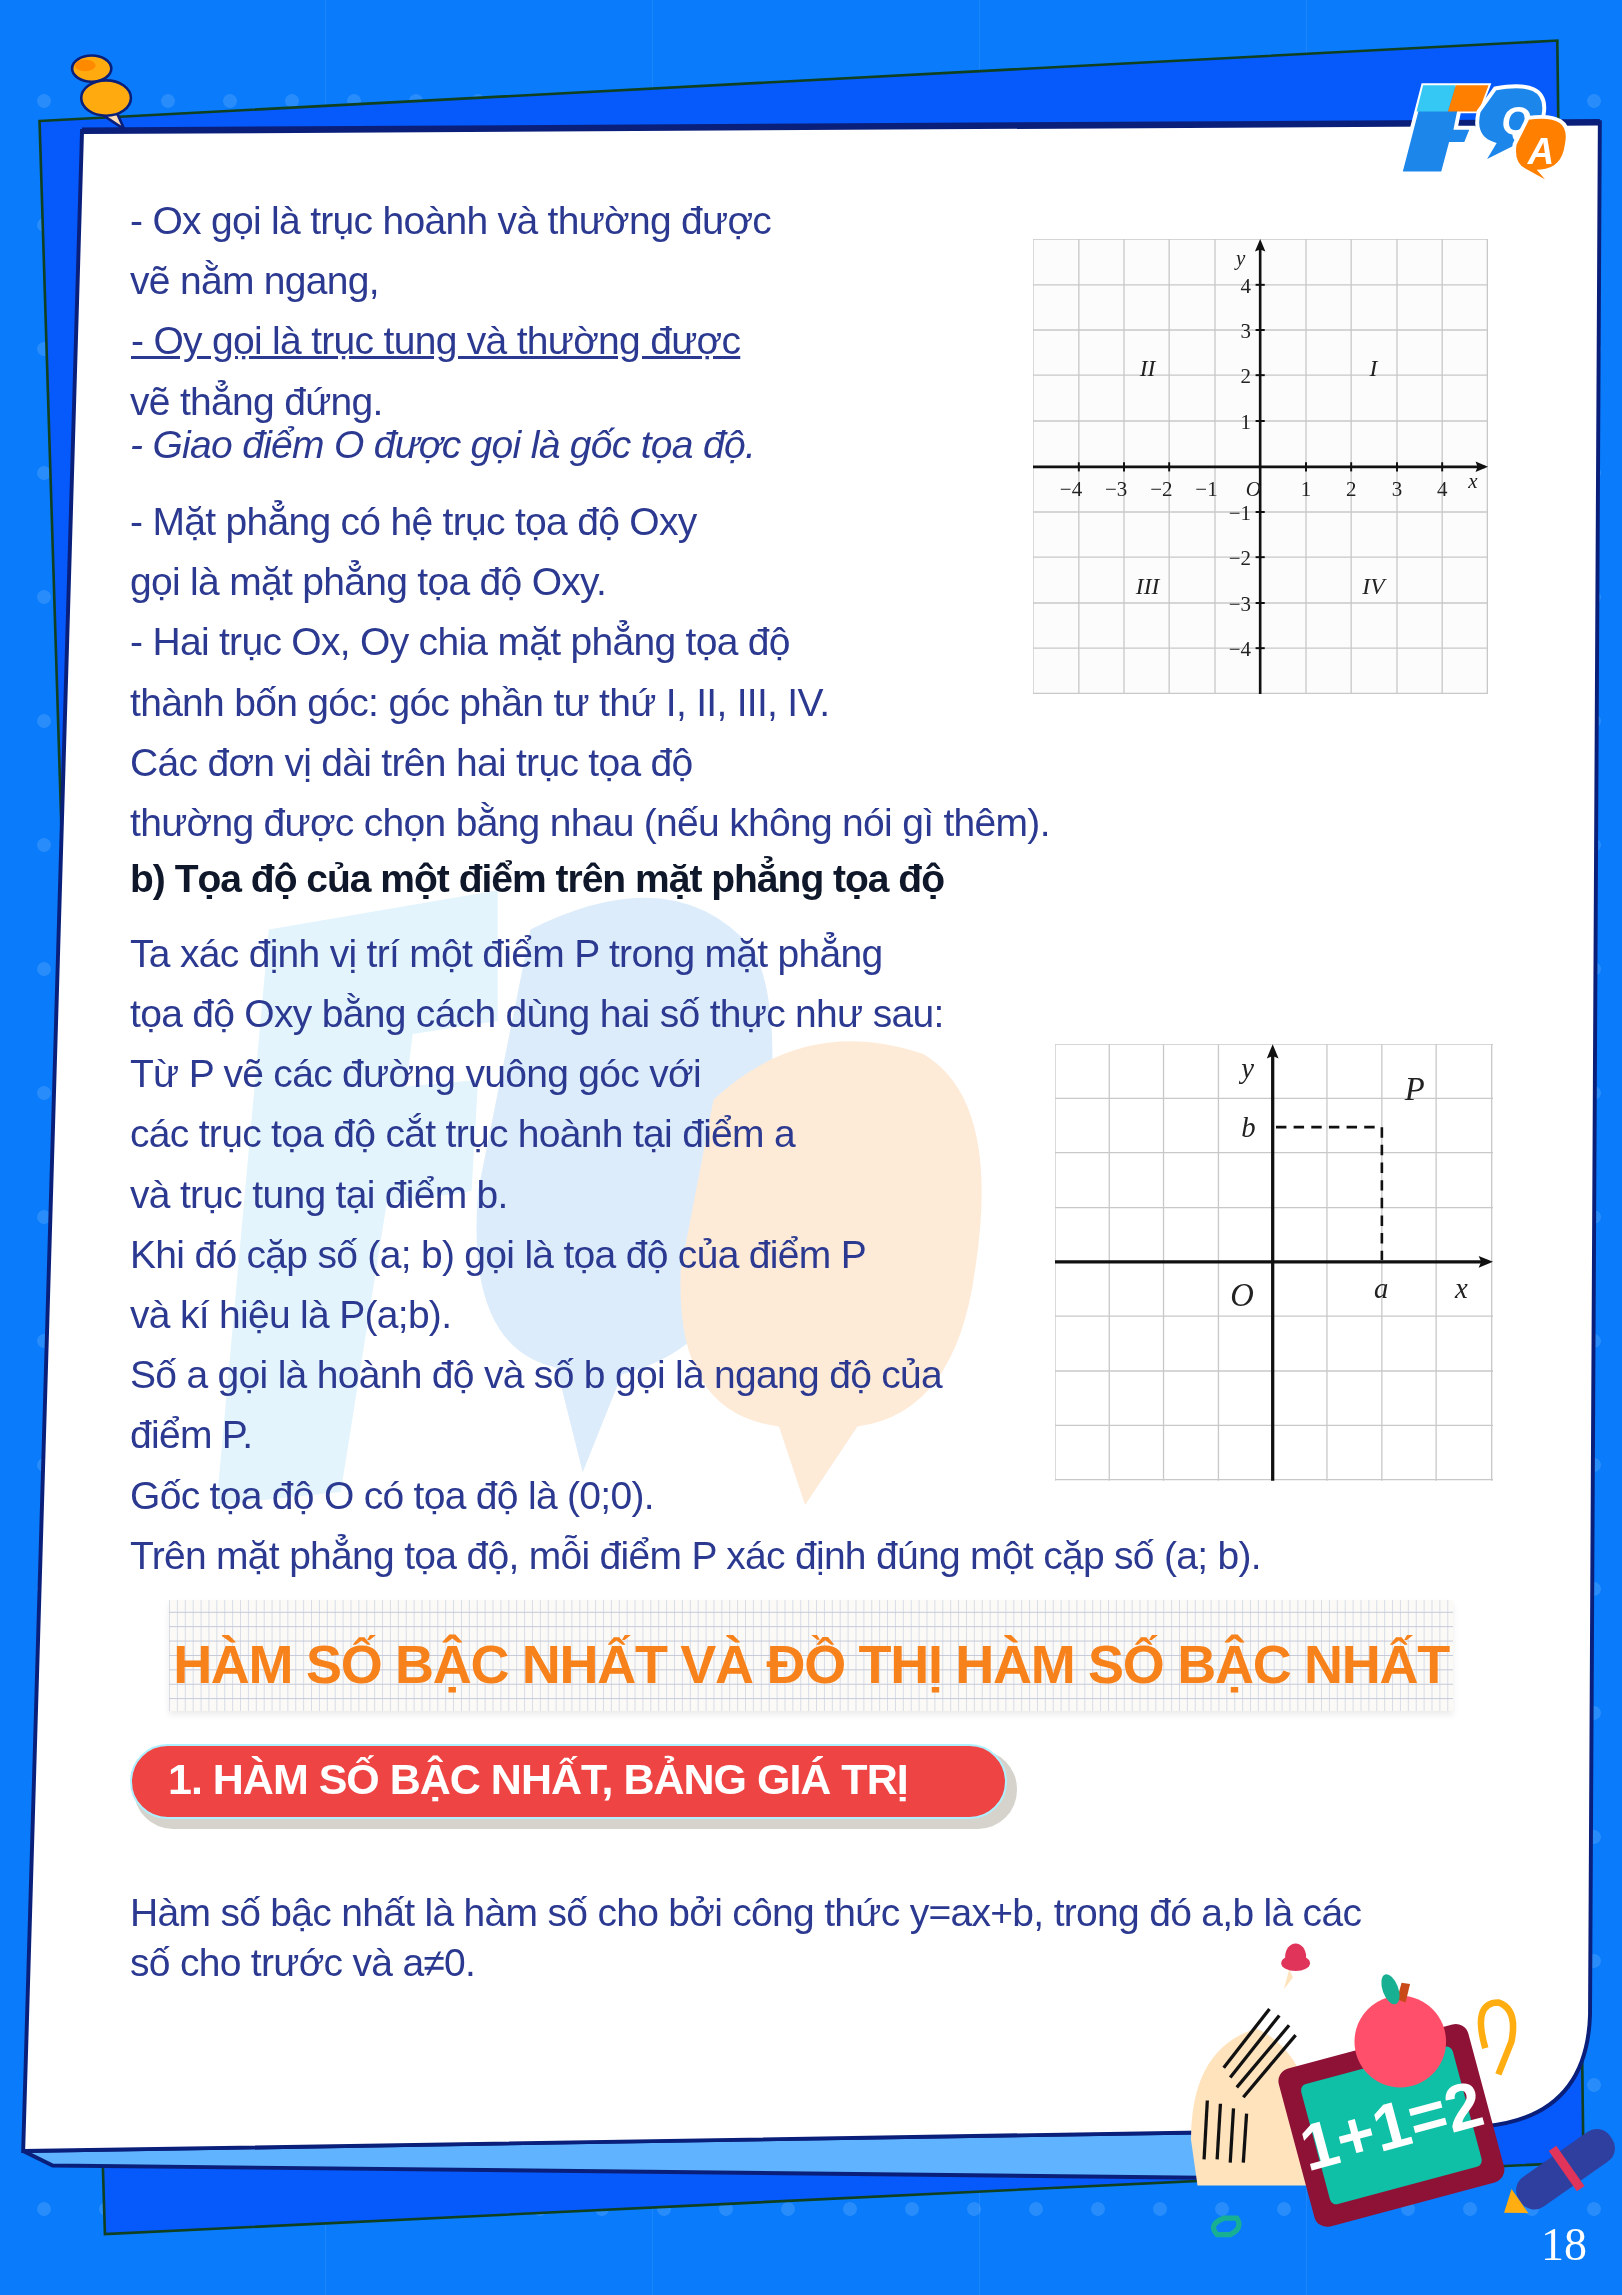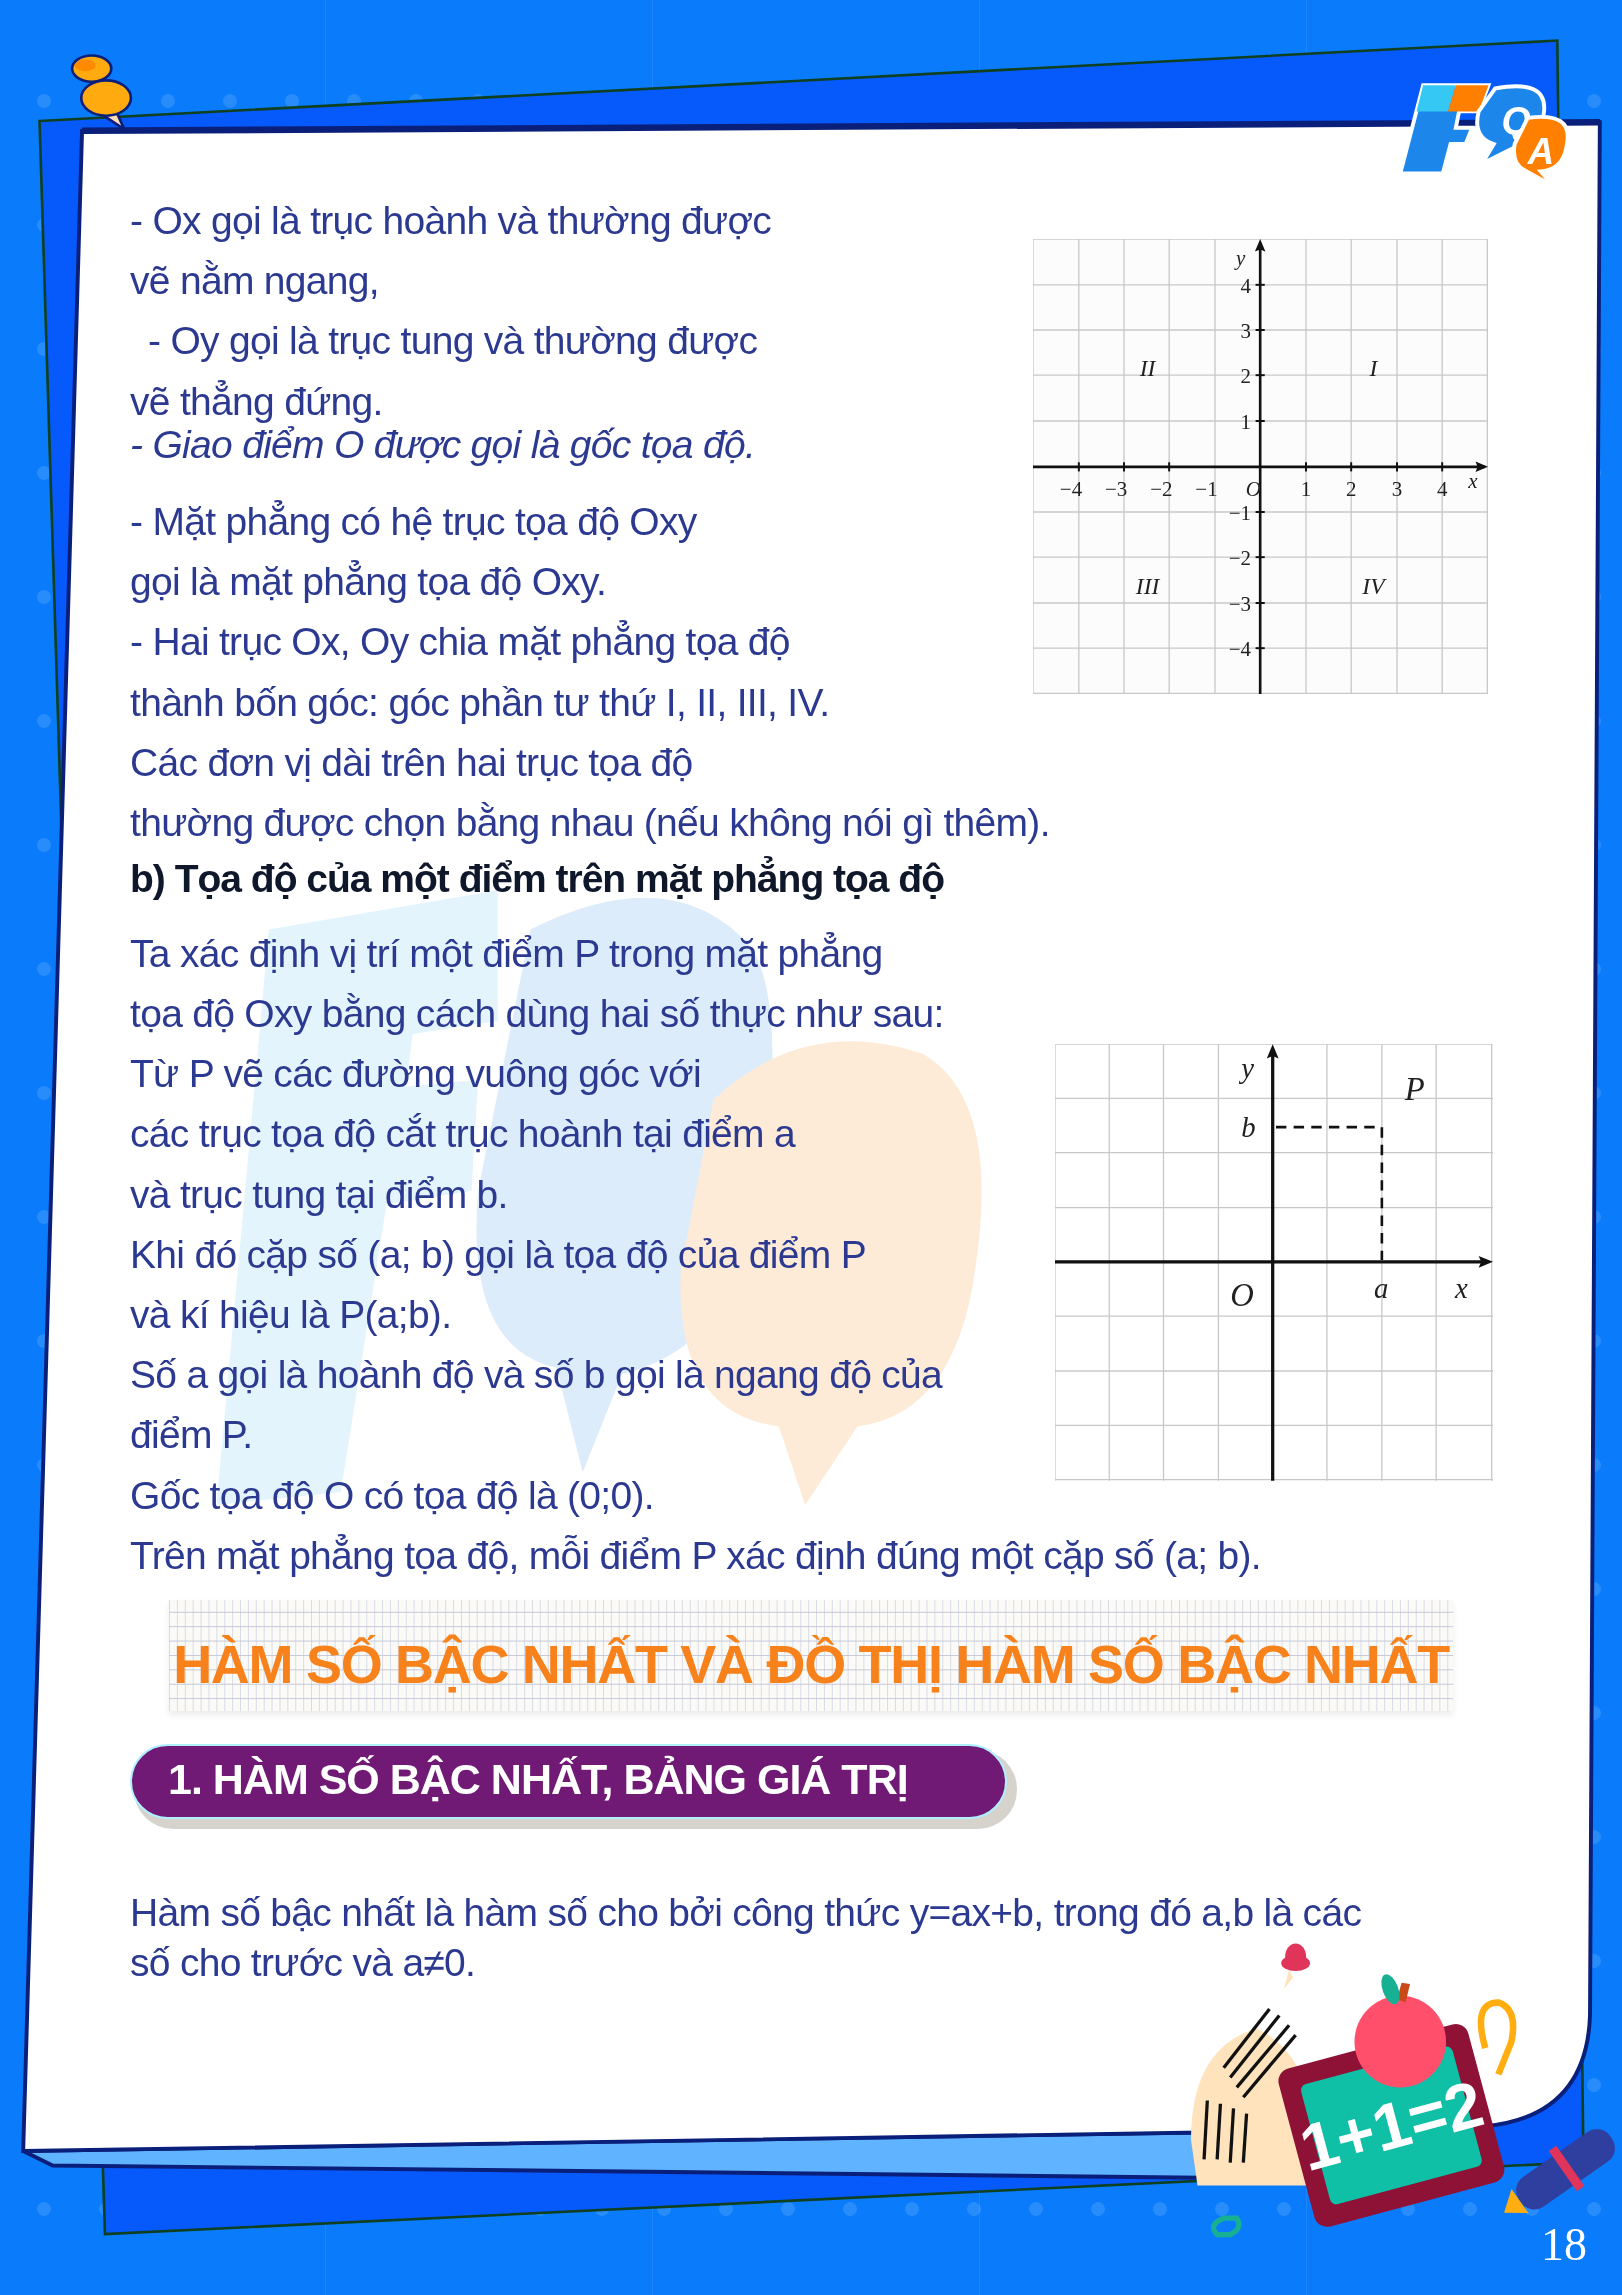--- a/index.html
+++ b/index.html
@@ -50,21 +50,21 @@
     color:#f7821b; font-size:54px; font-weight:bold;
     font-family:"Liberation Sans", sans-serif; letter-spacing:-1.3px;
     white-space:nowrap;
   }
   .pill-shadow {
     position:absolute; left:134px; top:1750px; width:883px; height:79px;
     background:#d6d3cc; border-radius:39px;
   }
   .pill {
     position:absolute; left:130px; top:1744px; width:877px; height:75px;
-    background:#701a75; border-radius:38px; border:2.6px solid #aef0ff;
+    background:#ef4444; border-radius:38px; border:2.6px solid #aef0ff;
     box-sizing:border-box;
   }
   .pill-label {
     position:absolute; left:36px; top:9.2px; color:#fff; font-size:43px; font-weight:bold;
     font-family:"Liberation Sans", sans-serif; letter-spacing:-1px;
     white-space:nowrap;
   }
   .page-num {
     position:absolute; left:1541px; top:2218px; color:#fff; font-size:46px;
     font-family:Liberation Serif, serif;
@@ -109,21 +109,21 @@
   <path d="M90,20 L140,20 L125,60 L78,60 Z" fill="#ff7f00"></path>
   <path d="M150,25 Q230,10 225,60 Q220,110 180,115 L130,140 L148,110 Q115,100 125,60 Z" fill="#1d86ea" stroke="#fff" stroke-width="6"></path>
   <text x="160" y="95" font-size="58" font-weight="bold" font-style="italic" fill="#fff" font-family="Liberation Sans, sans-serif">Q</text>
   <path d="M200,70 Q270,60 260,110 Q255,150 220,152 L240,175 L195,150 Q175,140 180,110 Z" fill="#ff7f00" stroke="#fff" stroke-width="6"></path>
   <text x="200" y="140" font-size="56" font-weight="bold" font-style="italic" fill="#fff" font-family="Liberation Sans, sans-serif">A</text>
 </svg>
 
 <div>
   <div class="txt" style="left:130px;top:178px;">- Ox gọi là trục hoành và thường được</div>
   <div class="txt" style="left:130px;top:238px;">vẽ nằm ngang,</div>
-  <div class="txt" style="left:148px;top:298px;">- Oy gọi là trục tung và thường được</div>
+  <div class="txt" style="left:131px;top:298px;text-decoration:underline;">- Oy gọi là trục tung và thường được</div>
   <div class="txt" style="left:130px;top:359px;">vẽ thẳng đứng.</div>
   <div class="txt" style="left:130px;top:402px;font-style:italic;">- Giao điểm O được gọi là gốc tọa độ.</div>
   <div class="txt" style="left:130px;top:479px;">- Mặt phẳng có hệ trục tọa độ Oxy</div>
   <div class="txt" style="left:130px;top:539px;">gọi là mặt phẳng tọa độ Oxy.</div>
   <div class="txt" style="left:130px;top:599px;">- Hai trục Ox, Oy chia mặt phẳng tọa độ</div>
   <div class="txt" style="left:130px;top:660px;">thành bốn góc: góc phần tư thứ I, II, III, IV.</div>
   <div class="txt" style="left:130px;top:720px;">Các đơn vị dài trên hai trục tọa độ</div>
   <div class="txt" style="left:130px;top:780px;">thường được chọn bằng nhau (nếu không nói gì thêm).</div>
 </div>
 

